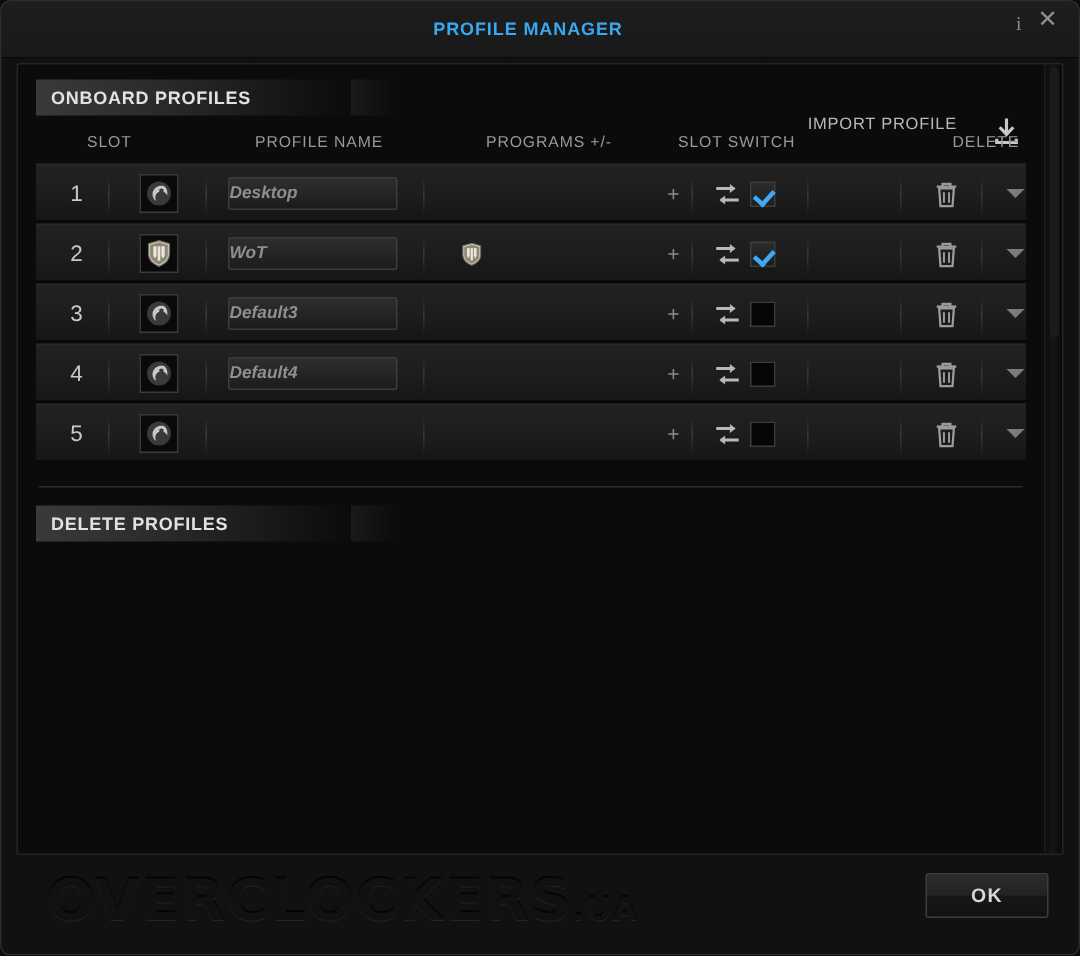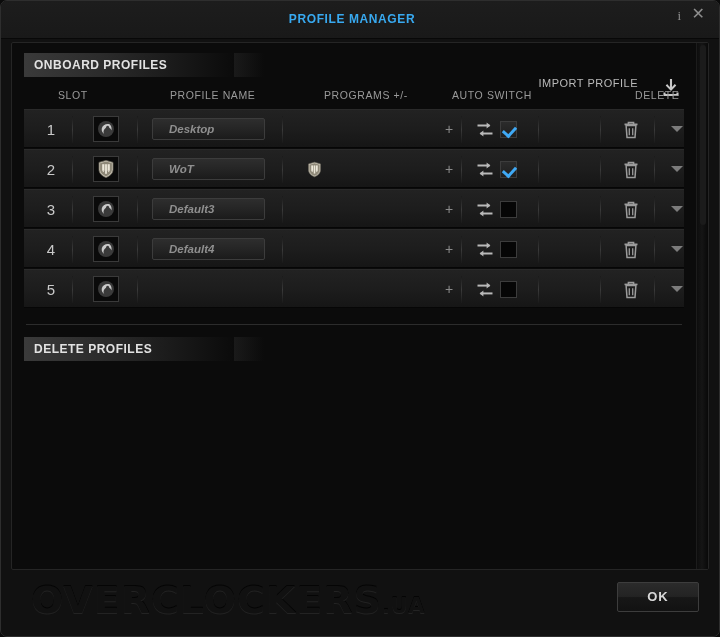--- a/index.html
+++ b/index.html
@@ -190,21 +190,20 @@
     left: 128px; top: 8px;
     width: 113px; height: 22px;
     background: linear-gradient(#2e2e2e, #242424 55%, #1b1b1b);
     border: 1px solid #3c3c3c;
     border-radius: 2px;
     color: #8f8f8f;
     font-size: 11.5px;
     font-style: italic;
     font-weight: bold;
     line-height: 20px;
-    padding-left: 16px;
     cursor: text;
     overflow: hidden;
     white-space: nowrap;
   }
 
   .prog-icon {
     position: absolute;
     left: 281px; top: 10px;
     width: 18px; height: 18px;
     display: flex; align-items: center; justify-content: center;
@@ -340,21 +339,21 @@
                 <path d="M4.5 15.5 L4.5 18 L17.5 18 L17.5 15.5" stroke="#c8c8c8" stroke-width="2.1" fill="none"></path>
               </svg>
             </span>
           </div>
         </div>
 
         <div id="col-headers">
           <span class="ch-slot">SLOT</span>
           <span class="ch-name">PROFILE NAME</span>
           <span class="ch-programs">PROGRAMS +/-</span>
-          <span class="ch-auto">AUTO SWITCH</span>
+          <span class="ch-auto">SLOT SWITCH</span>
           <span class="ch-delete">DELETE</span>
         </div>
 
         <div id="rows">
             <div class="prow">
               <div class="slot-num">1</div>
               <div class="cellsep" style="left:48px"></div>
               <div class="prof-icon">
                 <svg width="20" height="20" viewBox="0 0 20 20">
                   <circle cx="10" cy="10" r="8" fill="#3a3a3a"></circle>

